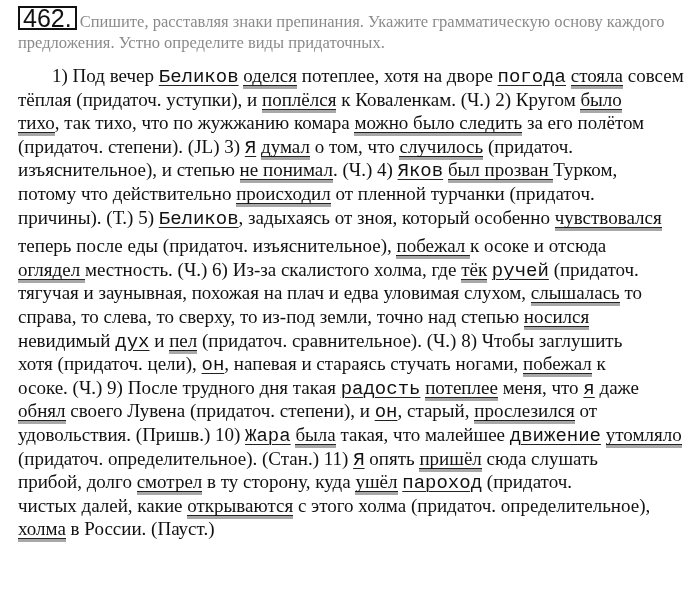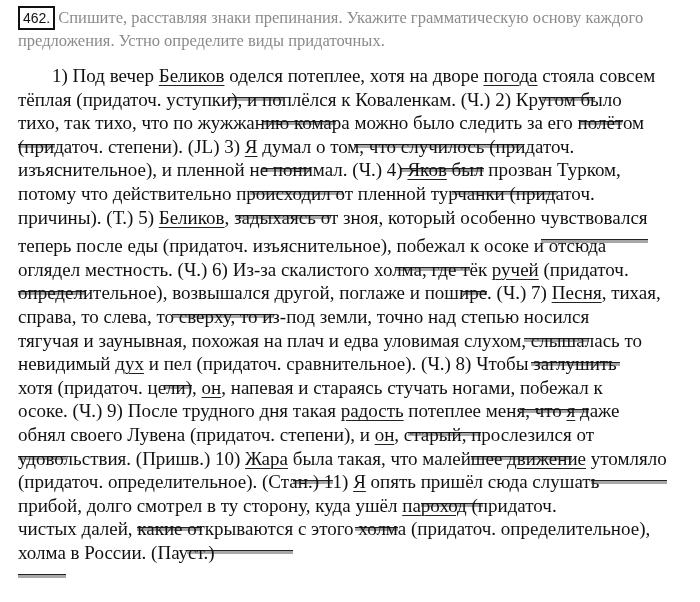--- a/index.html
+++ b/index.html
@@ -1,49 +1,48 @@
 <!DOCTYPE html>
 <html><head>
 <meta charset="utf-8">
 <style>
   html, body { margin: 0; padding: 0; background: #ffffff; }
   body { width: 700px; height: 602px; overflow: hidden; position: relative;
          font-family: "Liberation Serif", "DejaVu Serif", serif; color: #111; }
   .task { position: absolute; left: 18px; top: 6px; width: 680px; font-size: 16.5px;
           line-height: 21px; color: #8a8a8a; }
-  .num { display: inline-block; border: 2px solid #111; color: #111; font-size: 14px;
+  .num { display: inline-block; border: 2px solid #111; color: #111; font-size: 25px;
          line-height: 20px; padding: 0 3px; margin-right: 3px; font-family: "Liberation Sans", sans-serif; }
   .body { position: absolute; left: 18px; top: 64px; width: 682px; font-size: 19px; }
   .line { height: 23.6px; line-height: 23.6px; white-space: nowrap; }
   .line.gap { margin-top: 5px; }
   .indent { padding-left: 34px; }
   .it { }
-  .subj { text-decoration: underline; text-decoration-color: #222; text-underline-offset: 3px; text-decoration-thickness: 1px; }
-  .pred { border-bottom: 3px solid #a8a8a8; box-shadow: inset 0 -4px 0 -3px #222; padding-bottom: 12px; }
+  .subj { text-decoration: underline; text-decoration-color: #222; text-underline-offset: 3px; text-decoration-thickness: 1px; font-family: Liberation Mono, monospace; }
+  .pred { border-bottom: 3px solid #a8a8a8; box-shadow: inset 0 -4px 0 -3px #222; padding-bottom: 0; }
 </style>
 </head>
 <body>
 
 <div class="task">
   <span class="num">462.</span><span>Спишите, расставляя знаки препинания. Укажите грамматическую основу каждого предложения. Устно определите виды придаточных.</span>
 </div>
 
 <div class="body" id="body">
     <div class="line indent"><span>1) Под вечер </span><span class="subj">Беликов</span><span> </span><span class="pred">оделся</span><span> потеплее, хотя на дворе </span><span class="subj">погода</span><span> </span><span class="pred">стояла</span><span> совсем</span></div>
     <div class="line"><span>тёплая </span><span class="it">(придаточ. уступки)</span><span>, и </span><span class="pred">поплёлся</span><span> к Коваленкам. (Ч.) 2) Кругом </span><span class="pred">было</span></div>
     <div class="line"><span class="pred">тихо</span><span>, так тихо, что по жужжанию комара </span><span class="pred">можно было следить</span><span> за его полётом</span></div>
     <div class="line"><span class="it">(придаточ. степени)</span><span>. (JL) 3) </span><span class="subj">Я</span><span> </span><span class="pred">думал</span><span> о том, что </span><span class="pred">случилось</span><span> </span><span class="it">(придаточ.</span></div>
-    <div class="line"><span class="it">изъяснительное)</span><span>, и пленной </span><span class="pred">не понимал</span><span>. (Ч.) 4) </span><span class="subj">Яков</span><span> </span><span class="pred">был прозван </span><span>Турком,</span></div>
+    <div class="line"><span class="it">изъяснительное)</span><span>, и степью </span><span class="pred">не понимал</span><span>. (Ч.) 4) </span><span class="subj">Яков</span><span> </span><span class="pred">был прозван </span><span>Турком,</span></div>
     <div class="line"><span>потому что действительно </span><span class="pred">происходил</span><span> от пленной турчанки </span><span class="it">(придаточ.</span></div>
     <div class="line"><span class="it">причины)</span><span>. (Т.) 5) </span><span class="subj">Беликов</span><span>, задыхаясь от зноя, который особенно </span><span class="pred">чувствовался</span></div>
     <div class="line gap"><span>теперь после еды </span><span class="it">(придаточ. изъяснительное)</span><span>, </span><span class="pred">побежал </span><span>к осоке и отсюда</span></div>
     <div class="line"><span class="pred">оглядел </span><span>местность. (Ч.) 6) Из-за скалистого холма, где </span><span class="pred">тёк</span><span> </span><span class="subj">ручей</span><span> </span><span class="it">(придаточ.</span></div>
-    <div class="line"><span class="it">определительное)</span><span>, </span><span class="pred">возвышался </span><span>другой, поглаже и пошире. (Ч.) 7) </span><span class="subj">Песня</span><span>, тихая,</span></div>
+    <div class="line"><span>тягучая и заунывная, похожая на плач и едва уловимая слухом, </span><span class="pred">слышалась</span><span> то</span></div>
     <div class="line"><span>справа, то слева, то сверху, то из-под земли, точно над степью </span><span class="pred">носился</span></div>
-    <div class="line"><span>тягучая и заунывная, похожая на плач и едва уловимая слухом, </span><span class="pred">слышалась</span><span> то</span></div>
     <div class="line"><span>невидимый </span><span class="subj">дух</span><span> и </span><span class="pred">пел</span><span> </span><span class="it">(придаточ. сравнительное)</span><span>. (Ч.) 8) Чтобы заглушить</span></div>
     <div class="line"><span>хотя </span><span class="it">(придаточ. цели)</span><span>, </span><span class="subj">он</span><span>, напевая и стараясь стучать ногами, </span><span class="pred">побежал</span><span> к</span></div>
     <div class="line"><span>осоке. (Ч.) 9) После трудного дня такая </span><span class="subj">радость</span><span> </span><span class="pred">потеплее</span><span> меня, что </span><span class="subj">я</span><span> даже</span></div>
     <div class="line"><span class="pred">обнял</span><span> своего Лувена </span><span class="it">(придаточ. степени)</span><span>, и </span><span class="subj">он</span><span>, старый, </span><span class="pred">прослезился</span><span> от</span></div>
     <div class="line"><span>удовольствия. (Пришв.) 10) </span><span class="subj">Жара</span><span> </span><span class="pred">была</span><span> такая, что малейшее </span><span class="subj">движение</span><span> </span><span class="pred">утомляло</span></div>
     <div class="line"><span class="it">(придаточ. определительное)</span><span>. (Стан.) 11) </span><span class="subj">Я</span><span> опять </span><span class="pred">пришёл</span><span> сюда слушать</span></div>
     <div class="line"><span>прибой, долго </span><span class="pred">смотрел</span><span> в ту сторону, куда </span><span class="pred">ушёл</span><span> </span><span class="subj">пароход</span><span> </span><span class="it">(придаточ.</span></div>
     <div class="line"><span>чистых далей, какие </span><span class="pred">открываются</span><span> с этого холма </span><span class="it">(придаточ. определительное)</span><span>,</span></div>
     <div class="line"><span class="pred">холма</span><span> в России. (Пауст.)</span></div>
   </div>

